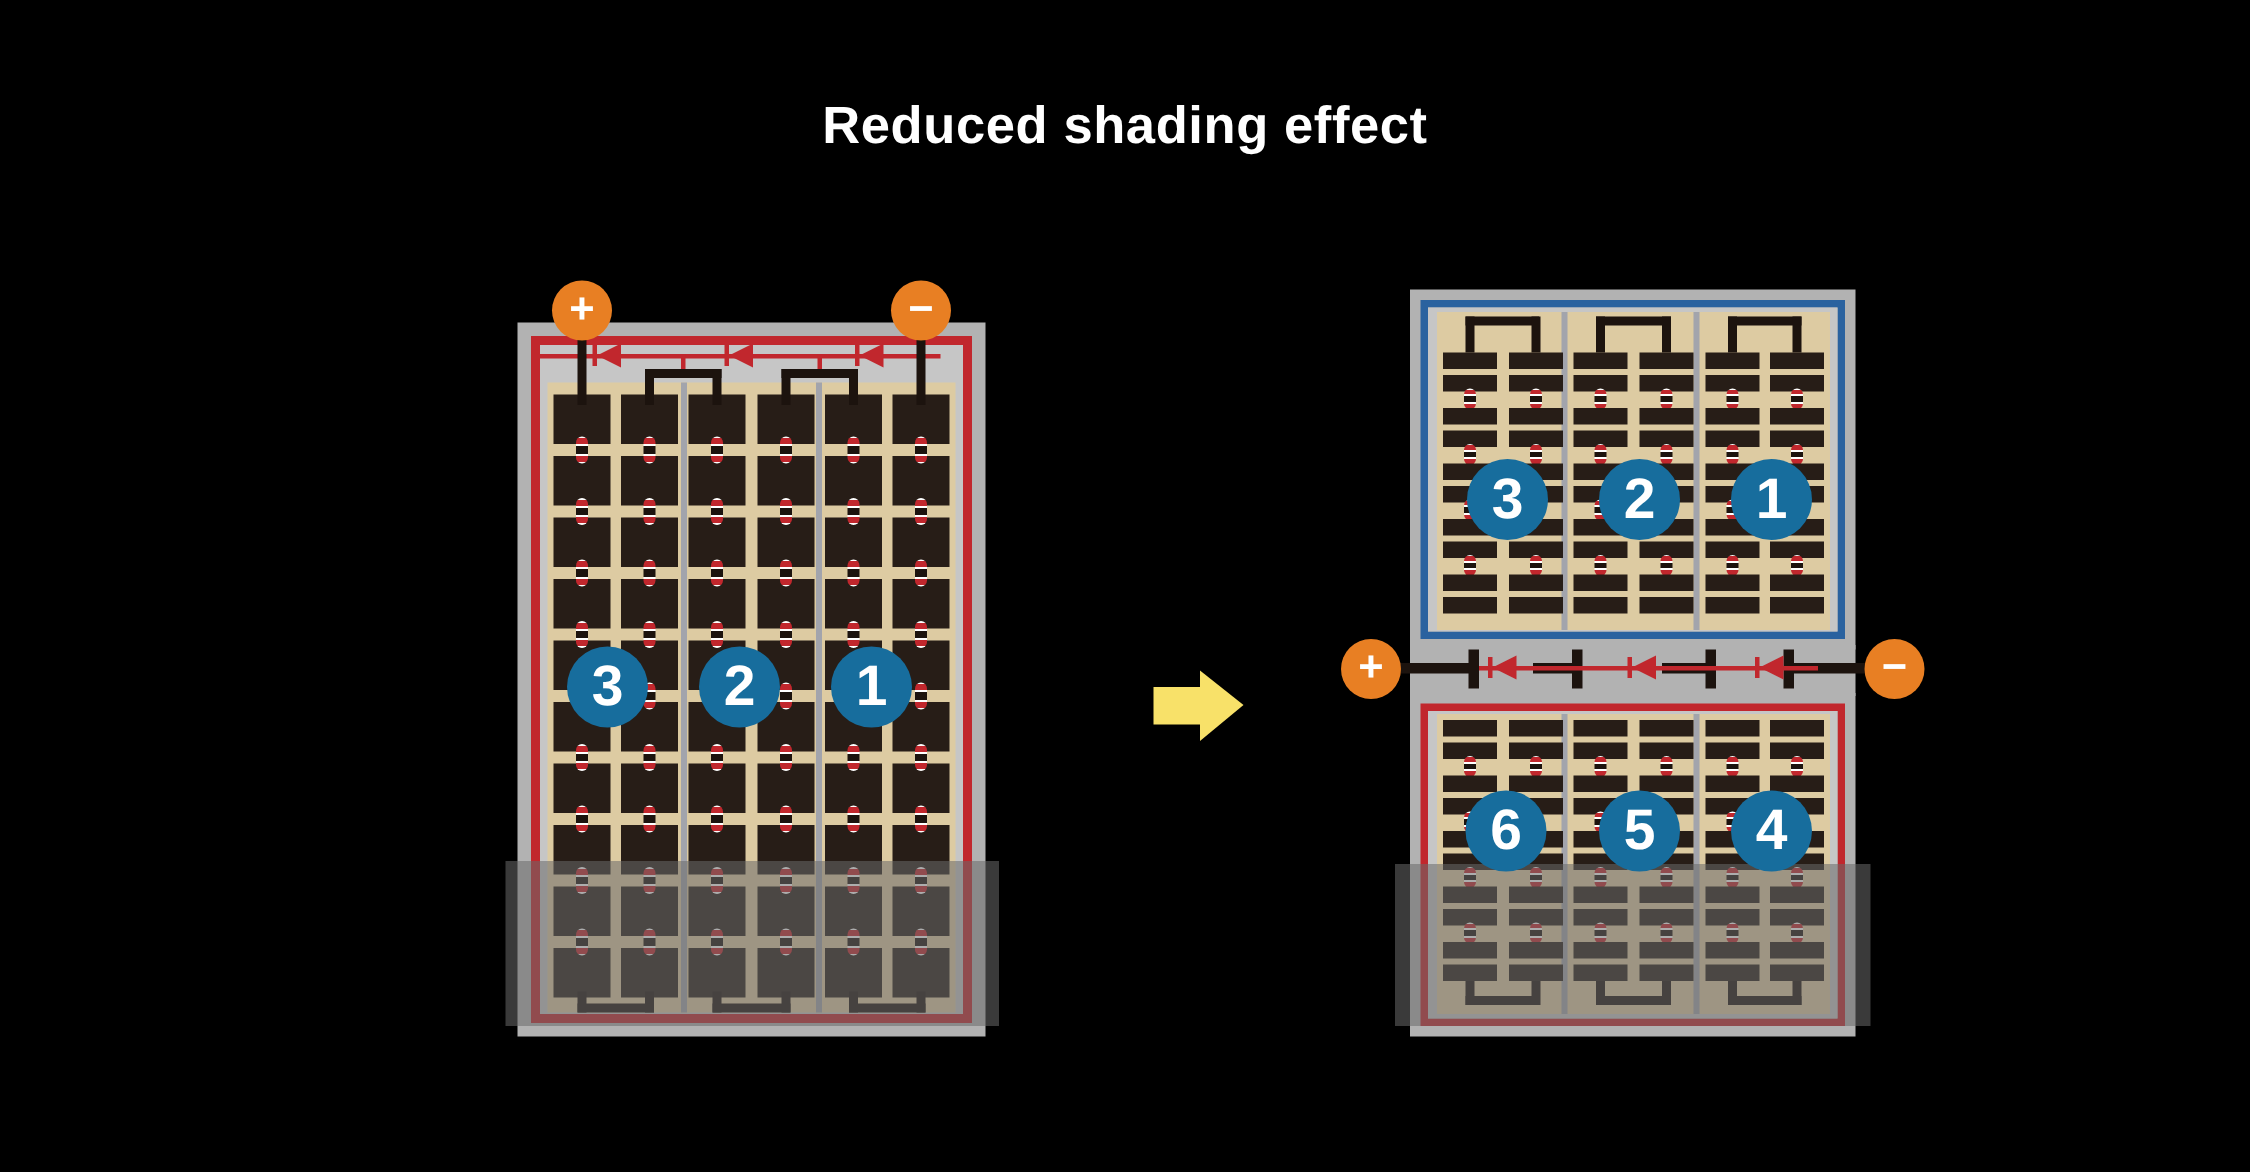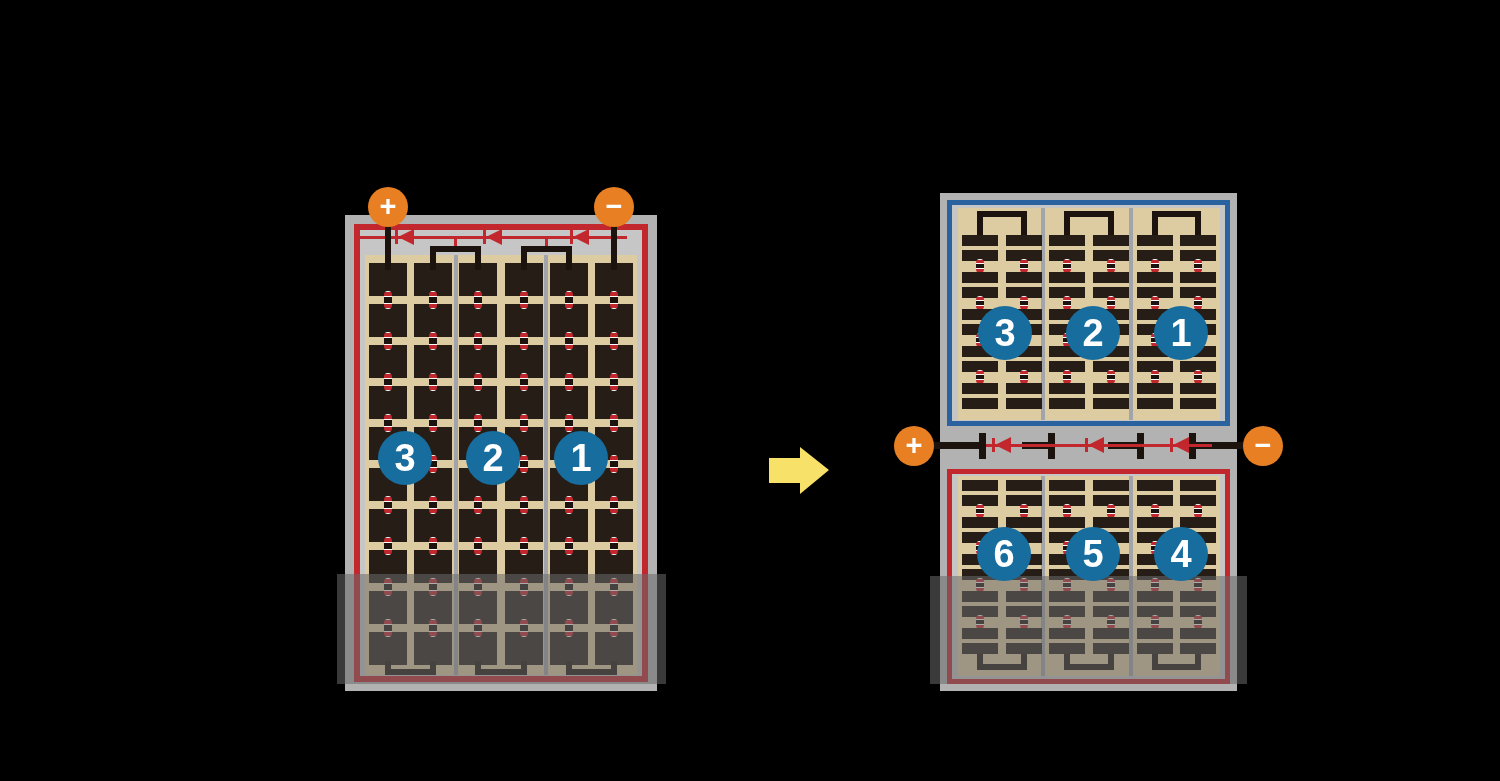--- a/index.html
+++ b/index.html
@@ -17,20 +17,21 @@
         color:#fff;font-size:29px;font-weight:900;text-align:center;line-height:38px;}
   .overlay{position:absolute;background:var(--shade);}
   .arrow-body{position:absolute;background:var(--yellow);}
   .arrow-head{position:absolute;width:0;height:0;border-top:23px solid transparent;
               border-bottom:24px solid transparent;border-left:29px solid var(--yellow);}
 </style>
 </head>
 <body>
 
 <div id="stage" style="--bg: #000000; --frame: #b2b2b2; --inner: #c6c6c6; --tan: #ddcba2; --red: #c1272d; --blue: #2a629f; --circle: #176d9d; --orange: #e87f23; --yellow: #f8e169; --shade: rgba(105,105,105,0.55);">
+  <div class="title">Reduced shading effect</div>
 
   <div class="mod" id="left-mod" style="left:345px;top:215px;width:312px;height:476px;">
     <div class="sborder" style="left:9px;top:9px;width:294px;height:458px;border:6px solid var(--red);"></div>
     <div class="inner" style="left:15px;top:15px;width:282px;height:446px;"></div>
     <div class="tan" id="left-tan" style="left:20px;top:40px;width:272px;height:420px;">
         <div style="position: absolute; left: 88.67px; top: 0px; width: 4px; height: 420px; background: rgb(162, 164, 172);"></div>
         <div style="position: absolute; left: 179.33px; top: 0px; width: 4px; height: 420px; background: rgb(162, 164, 172);"></div>
         <div style="position: absolute; left: 3.67px; top: 8px; width: 38px; height: 33px; background: rgb(39, 29, 23);"></div>
         <div style="position: absolute; left: 3.67px; top: 49px; width: 38px; height: 33px; background: rgb(39, 29, 23);"></div>
         <div style="position: absolute; left: 3.67px; top: 90px; width: 38px; height: 33px; background: rgb(39, 29, 23);"></div>

